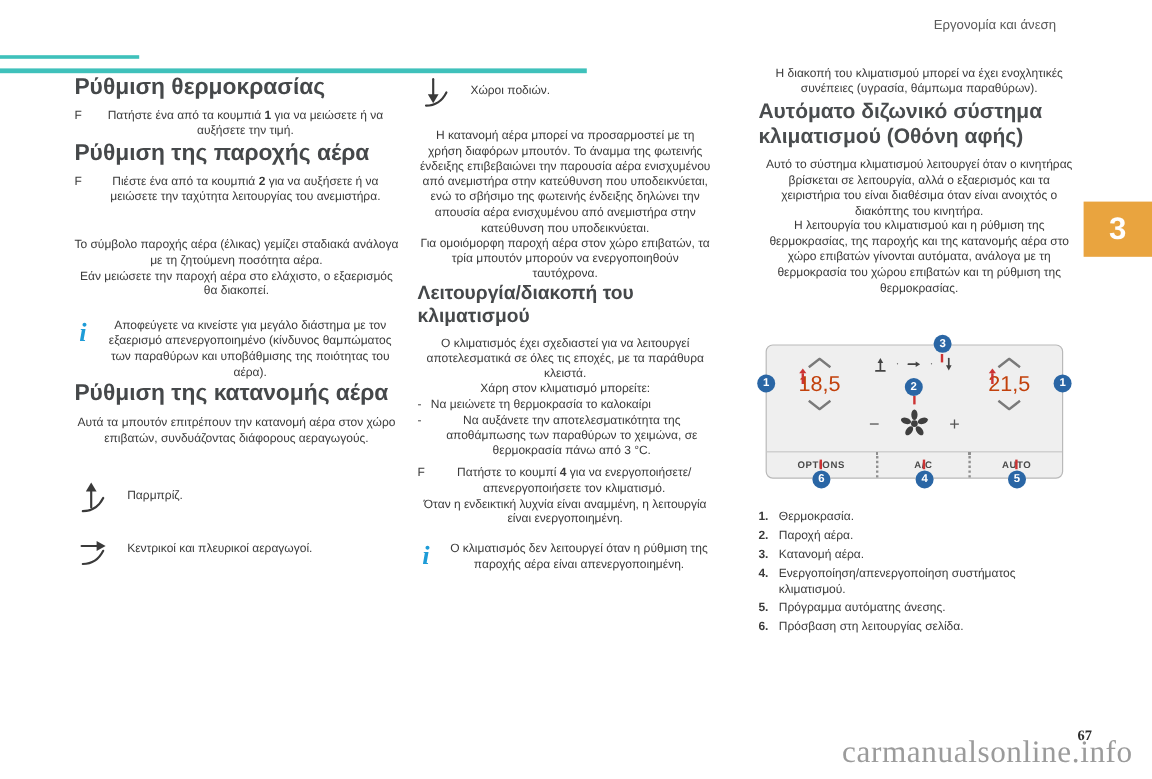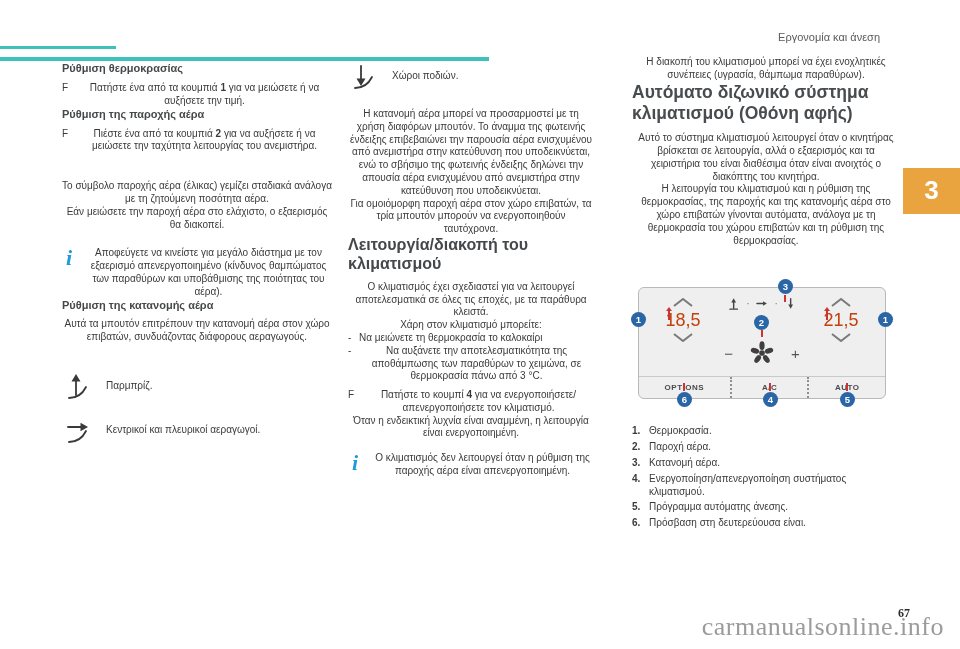--- a/index.html
+++ b/index.html
@@ -6,31 +6,31 @@
   html,body { background:#ffffff; }
   body {
     width:960px; height:649px; position:relative; overflow:hidden;
     font-family:"Liberation Sans","DejaVu Sans",sans-serif;
     color:#3a3a3a; font-size:10px; line-height:1.28;
   }
   p { font-size:10px; line-height:1.28;text-align:center; }
   .deco-line { position:absolute; left:0; background:#3fc1bb; }
   .deco-line-1 { top:46px; width:116px; height:3px; }
   .deco-line-2 { top:57px; width:489px; height:4px; }
-  .page-header { position:absolute; top:30px; right:80px; font-size:11px; color:#5a5a5a; }
+  .page-header { position:absolute; top:14px; right:80px; font-size:11px; color:#5a5a5a; }
   .chapter-tab {
     position:absolute; top:168px; right:0; width:57px; height:46px;
     background:#e9a43f; display:flex; align-items:center; justify-content:center;
   }
   .chapter-tab span { color:#ffffff; font-size:26px; font-weight:bold; }
   .col { position:absolute; }
   .col1 { left:62px; top:62px; width:270px; }
   .col2 { left:348px; top:60px; width:246px; }
   .col3 { left:632px; top:56px; width:268px; }
-  h2.sec { font-size:11px; font-weight:600; color:#45484a; line-height:1.18; margin:0 0 7px; }
+  h2.sec { font-size:19px; font-weight:600; color:#45484a; line-height:1.18; margin:0 0 7px; }
   h1.sec { font-size:17.5px; font-weight:600; color:#494c4e; line-height:1.22; margin:0 0 8px; }
   .bullet { display:flex; gap:5px; }
   .bullet .glyph { flex:0 0 10px; font-weight:400; }
   .bnum { font-weight:700; }
   .dash-row { display:flex; gap:5px; }
   .dash-row .marker { flex:0 0 6px; }
   .note { display:flex; gap:9px; }
   .note-icon { flex:0 0 14px; font-family:"Liberation Serif","DejaVu Serif",serif;
     font-weight:700; font-style:italic; font-size:22px; line-height:22px; color:#1e9cd7; text-align:center; }
   .vent-row { display:flex; align-items:center; gap:12px; }
@@ -282,19 +282,19 @@
     <div class="legend-item">
       <span class="legend-num">4.</span>
       <span>Ενεργοποίηση/απενεργοποίηση συστήματος κλιματισμού.</span>
     </div>
     <div class="legend-item">
       <span class="legend-num">5.</span>
       <span>Πρόγραμμα αυτόματης άνεσης.</span>
     </div>
     <div class="legend-item">
       <span class="legend-num">6.</span>
-      <span>Πρόσβαση στη δευτερεύουσα είναι.</span>
+      <span>Πρόσβαση στη λειτουργίας σελίδα.</span>
     </div>
   </div>
 </div>
 
 <div class="page-number">67</div>
 <div class="watermark">carmanualsonline.info</div>
 
 </body></html>

